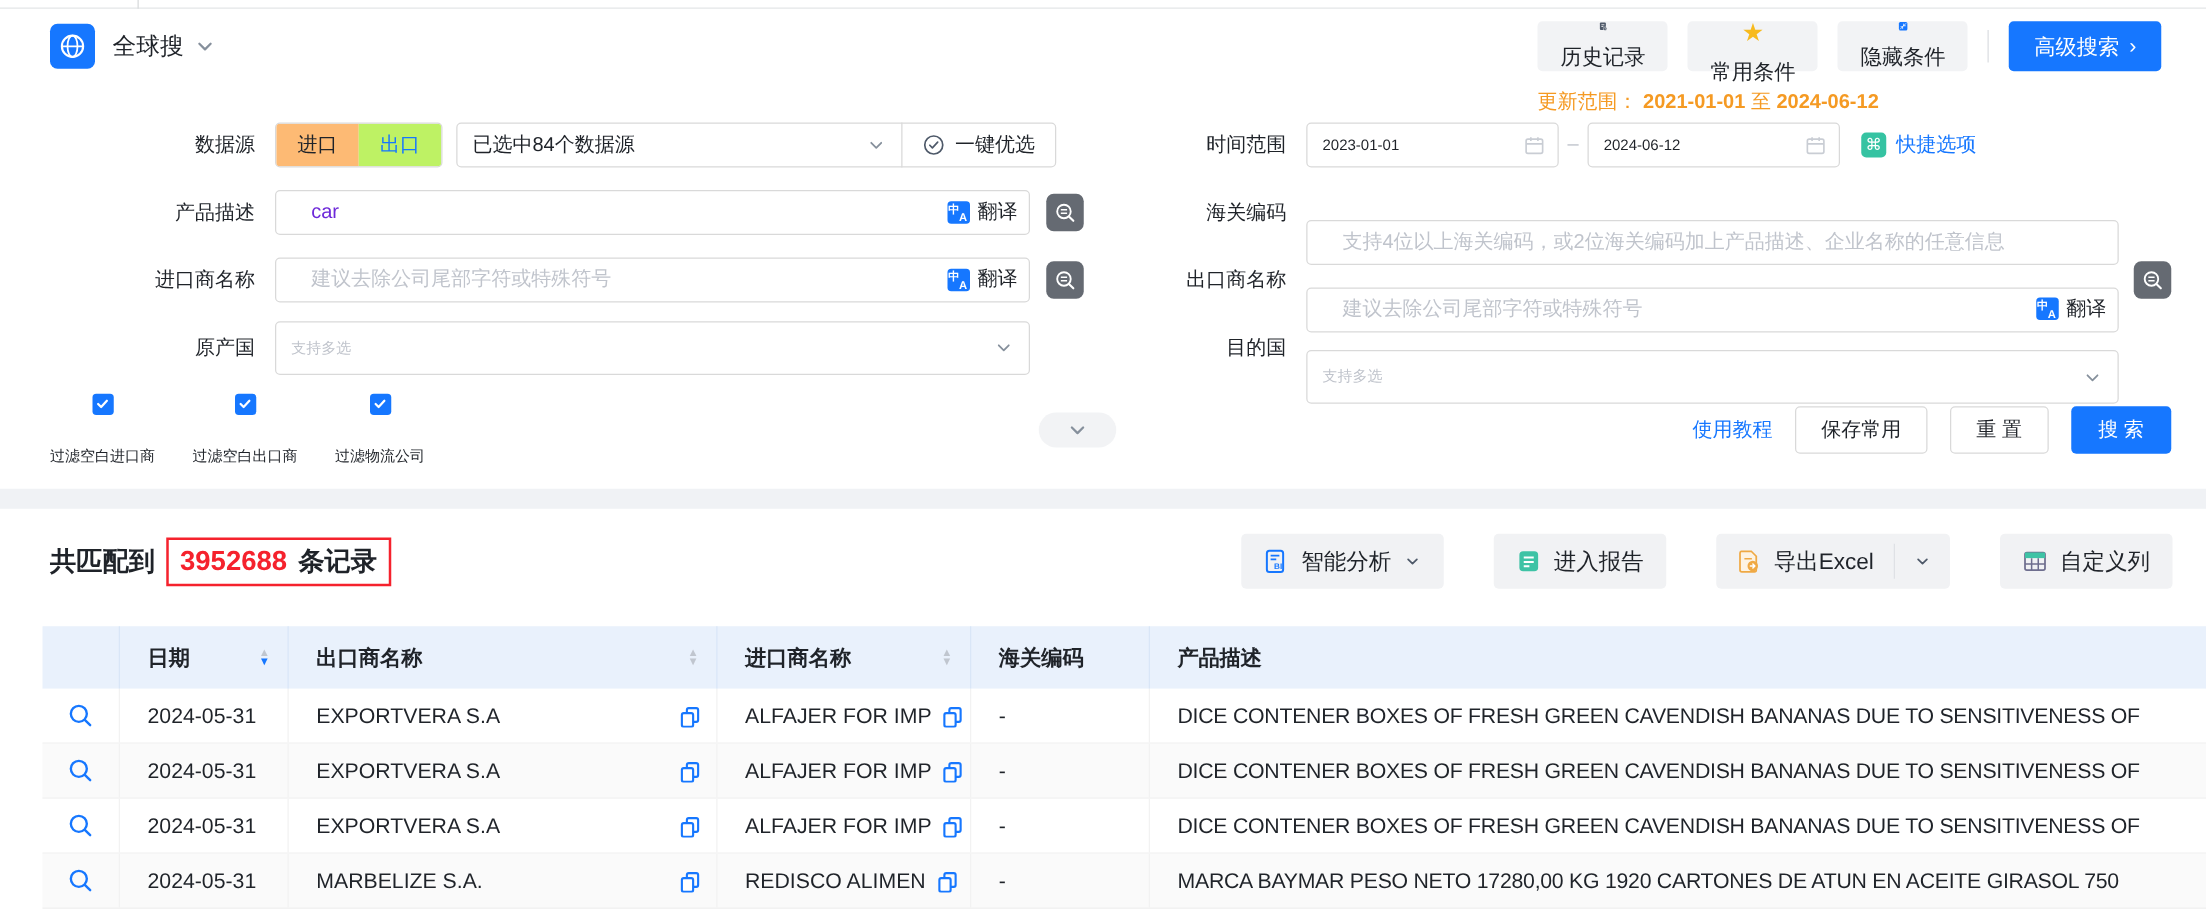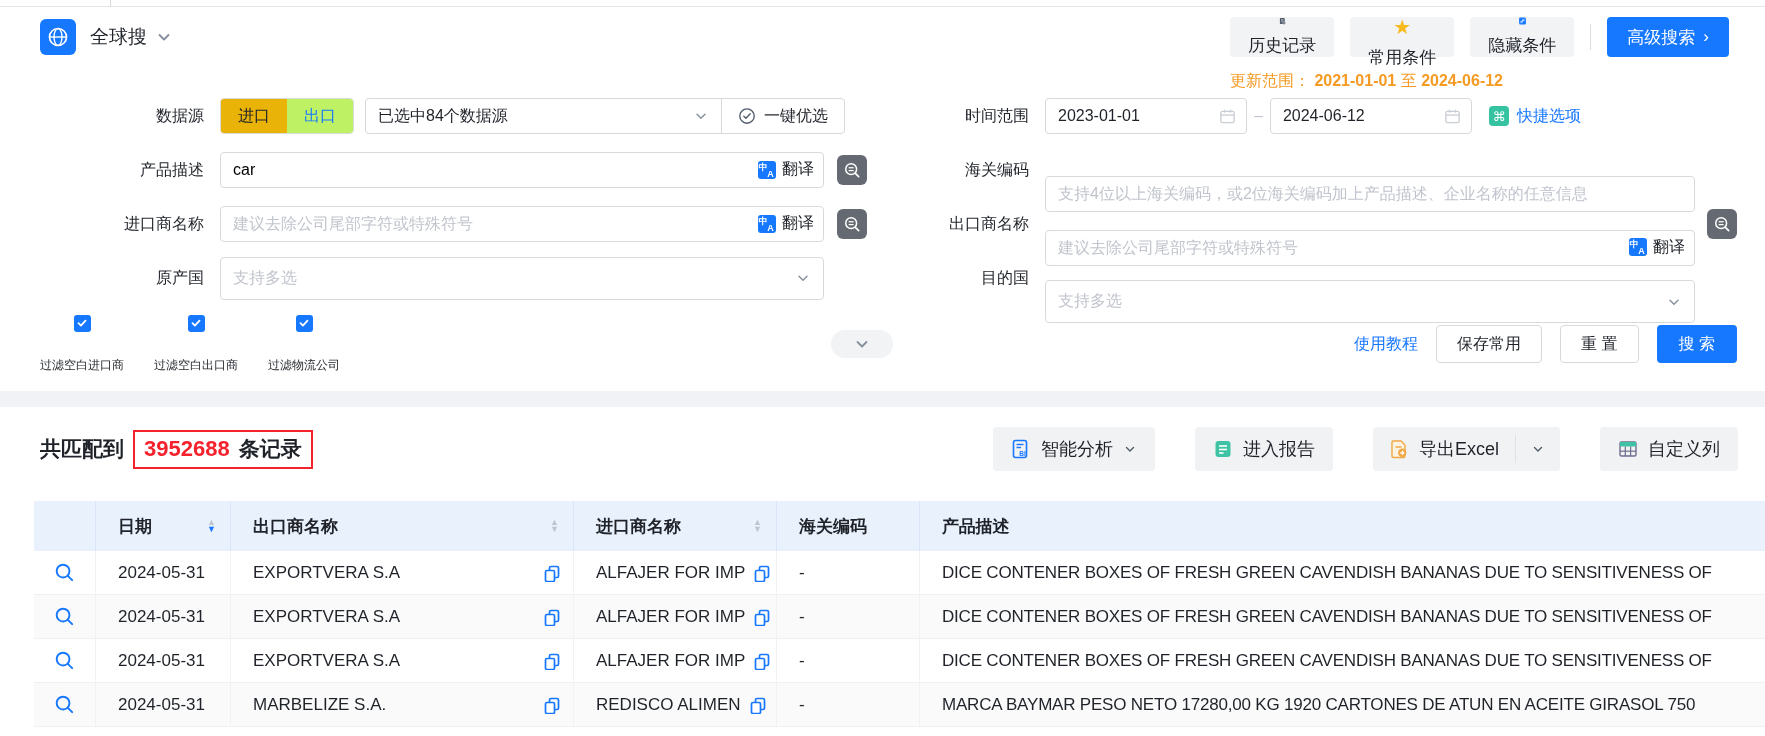--- a/index.html
+++ b/index.html
@@ -28,48 +28,48 @@
   .update-range { position:absolute; top:4px; right:262px; font-size:16px; color:#f59a23; }
   .update-range b { font-weight:700; }
   .form-row { display:flex; height:54px; align-items:center; }
   .half-left { width:845px; display:flex; align-items:center; flex:none; }
   .half-right { flex:1; display:flex; align-items:center; }
   .f-label { width:180px; text-align:right; padding-right:16px; font-size:16px; flex:none; }
   .half-right .f-label { width:160px; }
   .ctrl { display:flex; align-items:center; }
 
   .seg-group { display:flex; border:1px solid #d9d9d9; border-radius:4px; overflow:hidden; height:36px; flex:none; }
-  .seg { padding:0 17px; display:flex; align-items:center; font-size:16px; background:#eab308; cursor:pointer; }
+  .seg { padding:0 17px; display:flex; align-items:center; font-size:16px; background:#fdba74; cursor:pointer; }
   .seg.active { background:#bef264; color:#1677ff;font-family:Liberation Serif, serif; }
 
   .combo-group { margin-left:11px; height:36px; border:1px solid #d9d9d9; border-radius:4px; display:flex; align-items:center; width:480px; }
   .combo-main { flex:1; display:flex; align-items:center; padding:0 12px; font-size:16px; cursor:pointer; }
   .combo-main .chev { margin-left:auto; }
   .combo-div { width:1px; height:36px; background:#d9d9d9; }
   .combo-extra { padding:0 16px; display:flex; align-items:center; gap:8px; font-size:16px; cursor:pointer; }
 
   .input-wrap { position:relative; height:36px; }
-  .input-wrap input { width:100%; height:36px; border:1px solid #d9d9d9; border-radius:4px; padding:0 96px 0 12px;
-    font-size:16px; font-family:inherit; color:#000000; outline:none; }
+  .input-wrap input { width:100%; height:36px; border:1px solid #d9d9d9; border-radius:4px; padding:0 96px 0 28px;
+    font-size:16px; font-family:inherit; color:#6d28d9; outline:none; }
   .input-wrap input::placeholder { color:#c0c4cc; }
   .input-wrap.no-btn input { padding-right:12px; }
   .translate-btn { position:absolute; right:10px; top:7px; display:flex; align-items:center; gap:5px;
     font-size:16px; color:#1f2329; cursor:pointer; background:none; border:none; font-family:inherit; }
   .gray-icon-btn { width:30px; height:30px; margin-left:13px; background:#656a72; border:none; border-radius:6px;
     display:flex; align-items:center; justify-content:center; cursor:pointer; flex:none; }
   .w-left { width:604px; }
   .w-right { flex:1;margin-top:47px; }
   .right-pad { margin-right:42px; }
 
   .select-box { height:43px; border:1px solid #d9d9d9; border-radius:4px; display:flex; align-items:center;
-    padding:0 12px; font-size:16px; color:#c0c4cc; cursor:pointer; }
+    padding:0 12px; font-size:12px; color:#c0c4cc; cursor:pointer; }
   .select-box .chev { margin-left:auto; }
 
   .date-box { width:202px; height:36px; border:1px solid #d9d9d9; border-radius:4px; display:flex; align-items:center;
-    padding:0 10px 0 12px; font-size:16px; color:#1f2329; cursor:pointer; }
+    padding:0 10px 0 12px; font-size:12px; color:#1f2329; cursor:pointer; }
   .date-box .cal { margin-left:auto; display:flex; }
   .date-sep { margin:0 7px; color:#c0c4cc; font-size:16px; }
   .quick-opt { display:flex; align-items:center; gap:8px; margin-left:17px; font-size:16px; color:#1677ff; cursor:pointer; }
   .cmd-ico { width:20px; height:20px; background:#35c3a2; border-radius:4px; color:#fff; font-size:13px;
     display:flex; align-items:center; justify-content:center; }
 
   .form-footer { display:flex; align-items:center; margin-top:14px; height:50px; padding-right:0; }
   .chk-item { display:flex; align-items:center; gap:25px; font-size:12px; margin-right:30px; cursor:pointer;flex-direction:column; }
   .chk { width:17px; height:17px; background:#1677ff; border-radius:3px; display:flex; align-items:center; justify-content:center; flex:none; }
   .expand-pill { margin-left:auto; width:62px; height:28px; background:#f2f3f5; border:none; border-radius:14px;

